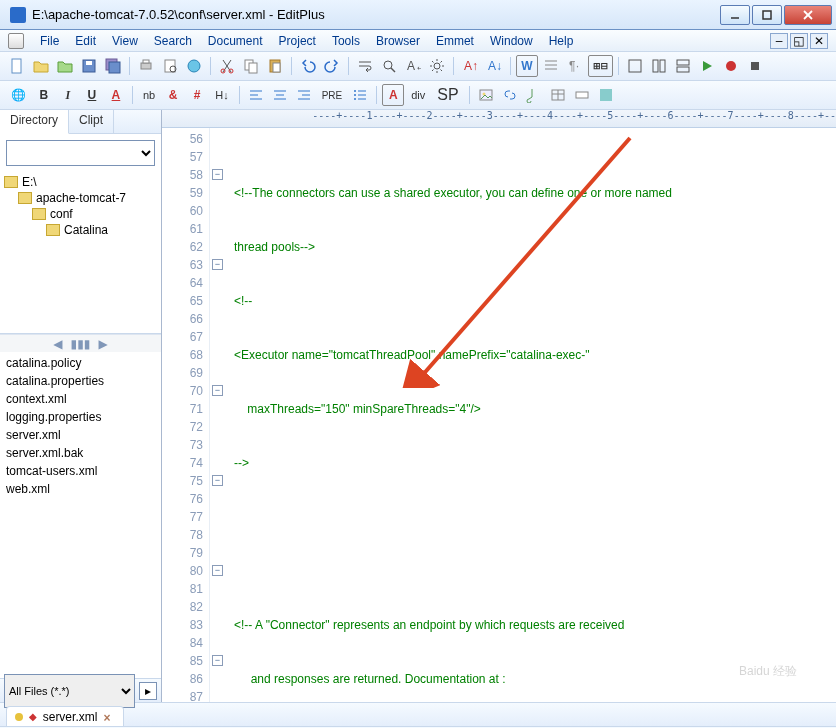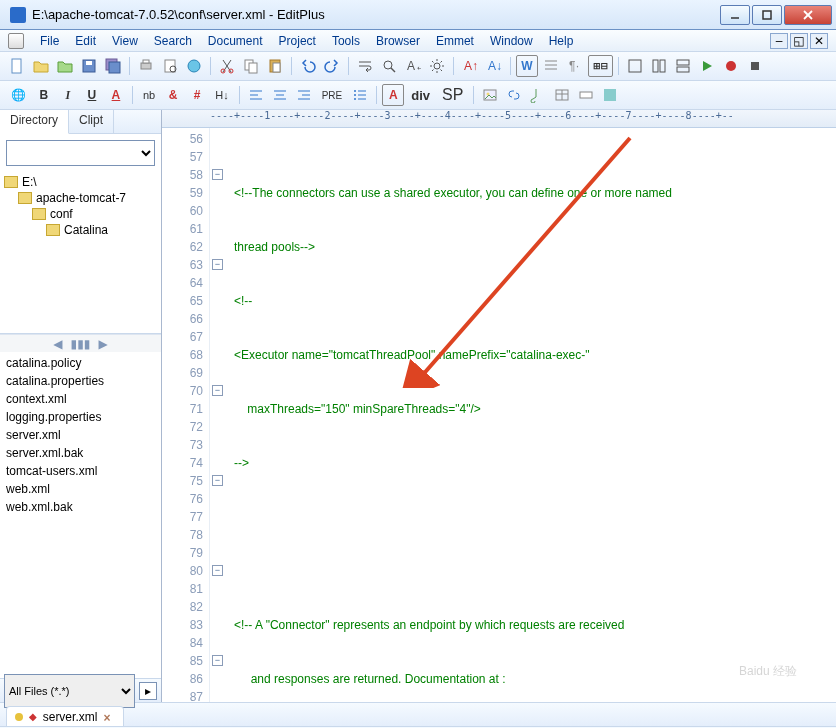--- a/index.html
+++ b/index.html
@@ -36,21 +36,21 @@
 .tree-icon { width: 14px; height: 12px; background: #f0d777; border: 1px solid #c7a732; margin-right: 4px; }
 .tree-indent { width: 14px; display: inline-block; }
 .scrollhint { height: 18px; background: #f4f6f8; border-top: 1px solid #dde5f0; display:flex;align-items:center;justify-content:center;color:#8097b8;font-size:10px;gap:8px; }
 .filelist { flex: 1; overflow: auto; padding: 2px 6px; background:#fff; }
 .file-item { padding: 2px 0; cursor: pointer; }
 .filter-row { height: 24px; border-top: 1px solid #c9d8eb; display: flex; align-items: center; padding: 0 4px; gap: 4px; background: linear-gradient(#f5faff,#e4eefb); }
 .filter-select { flex: 1; height: 34px; border: 1px solid #7a92b5; font-size: 11px; }
 .filter-btn { width: 18px; height: 18px; border: 1px solid #7a92b5; background:#fff; cursor:pointer; display:flex;align-items:center;justify-content:center; }
 
 .editor-area { flex: 1; display: flex; flex-direction: column; background: #fff; }
-.ruler { height: 18px; background: linear-gradient(#f1f6fc,#e3ecf7); border-bottom: 1px solid #bdd0e7; font-size: 10px; color: #4a6a95; white-space: pre; padding-left: 48px; overflow: hidden; font-family: Consolas, monospace; }
+.ruler { height: 18px; background: linear-gradient(#f1f6fc,#e3ecf7); border-bottom: 1px solid #bdd0e7; font-size: 10px; color: #4a6a95; white-space: pre; padding-left: 48px; overflow: hidden; font-family: Consolas, monospace; text-align: right; }
 .code-view { flex: 1; overflow: auto; display: flex; font-family: Consolas, "Courier New", monospace; font-size: 13px; line-height: 18px; position: relative; }
 .gutter { width: 48px; background: #fff; border-right: 1px solid #e8eef5; color: #8a9cb8; text-align: right; padding: 2px 6px 2px 0; user-select: none; }
 .gutter-line { height: 18px; position: relative; }
 .fold { position: absolute; right: -20px; top: 3px; width: 11px; height: 11px; border: 1px solid #8a9cb8; background: #fff; font-size: 9px; line-height: 9px; text-align: center; color: #4a6a95; }
 .code { flex: 1; padding: 2px 0 2px 24px; white-space: pre; position: relative; }
 .code-line { height: 18px; }
 .c-comment { color: #008000; }
 .arrow-overlay { position: absolute; pointer-events: none; }
 
 .tabbar { height: 24px; background: linear-gradient(#f5faff,#e4eefb); border-top: 1px solid #c9d8eb; display: flex; align-items: flex-end; padding: 0 6px; }
@@ -310,21 +310,21 @@
         <circle cx="3" cy="4" r="1" fill="#37c"></circle>
         <line x1="6" y1="4" x2="14" y2="4" stroke="#37c"></line>
         <circle cx="3" cy="8" r="1" fill="#37c"></circle>
         <line x1="6" y1="8" x2="14" y2="8" stroke="#37c"></line>
         <circle cx="3" cy="12" r="1" fill="#37c"></circle>
         <line x1="6" y1="12" x2="14" y2="12" stroke="#37c"></line>
       </svg>
     </div>
   <div class="tb-sep"></div>
   <div class="tb-text" style="color:#c33;border:1px solid #888;">A</div>
-  <div class="tb-text" style="font-weight:bold;font-size:13px">div</div>
+  <div class="tb-text" style="font-weight:normal;font-size:11px">div</div>
   <div class="tb-text" style="font-weight:normal;font-size:16px">SP</div>
   <div class="tb-sep"></div>
   <div class="tb-btn">
       <svg class="tb-icon" viewBox="0 0 16 16">
         <rect x="2" y="3" width="12" height="10" fill="#eef" stroke="#888"></rect>
         <circle cx="6" cy="7" r="1.5" fill="#f0d777"></circle>
         <path d="M3 12l4-4 3 3 2-2 2 2" stroke="#5a9a5a" fill="none"></path>
       </svg>
     </div>
   <div class="tb-btn">
@@ -397,21 +397,20 @@
       </div>
     <div class="filelist">
       <div class="file-item">catalina.policy</div>
       <div class="file-item">catalina.properties</div>
       <div class="file-item">context.xml</div>
       <div class="file-item">logging.properties</div>
       <div class="file-item">server.xml</div>
       <div class="file-item">server.xml.bak</div>
       <div class="file-item">tomcat-users.xml</div>
       <div class="file-item">web.xml</div>
-      <div class="file-item">web.xml.bak</div>
     </div>
     <div class="filter-row">
       <select class="filter-select"><option>All Files (*.*)</option></select>
       <div class="filter-btn">▸</div>
     </div>
   </div>
 
   <div class="editor-area">
     <div class="ruler">----+----1----+----2----+----3----+----4----+----5----+----6----+----7----+----8----+--</div>
     <div class="code-view">

